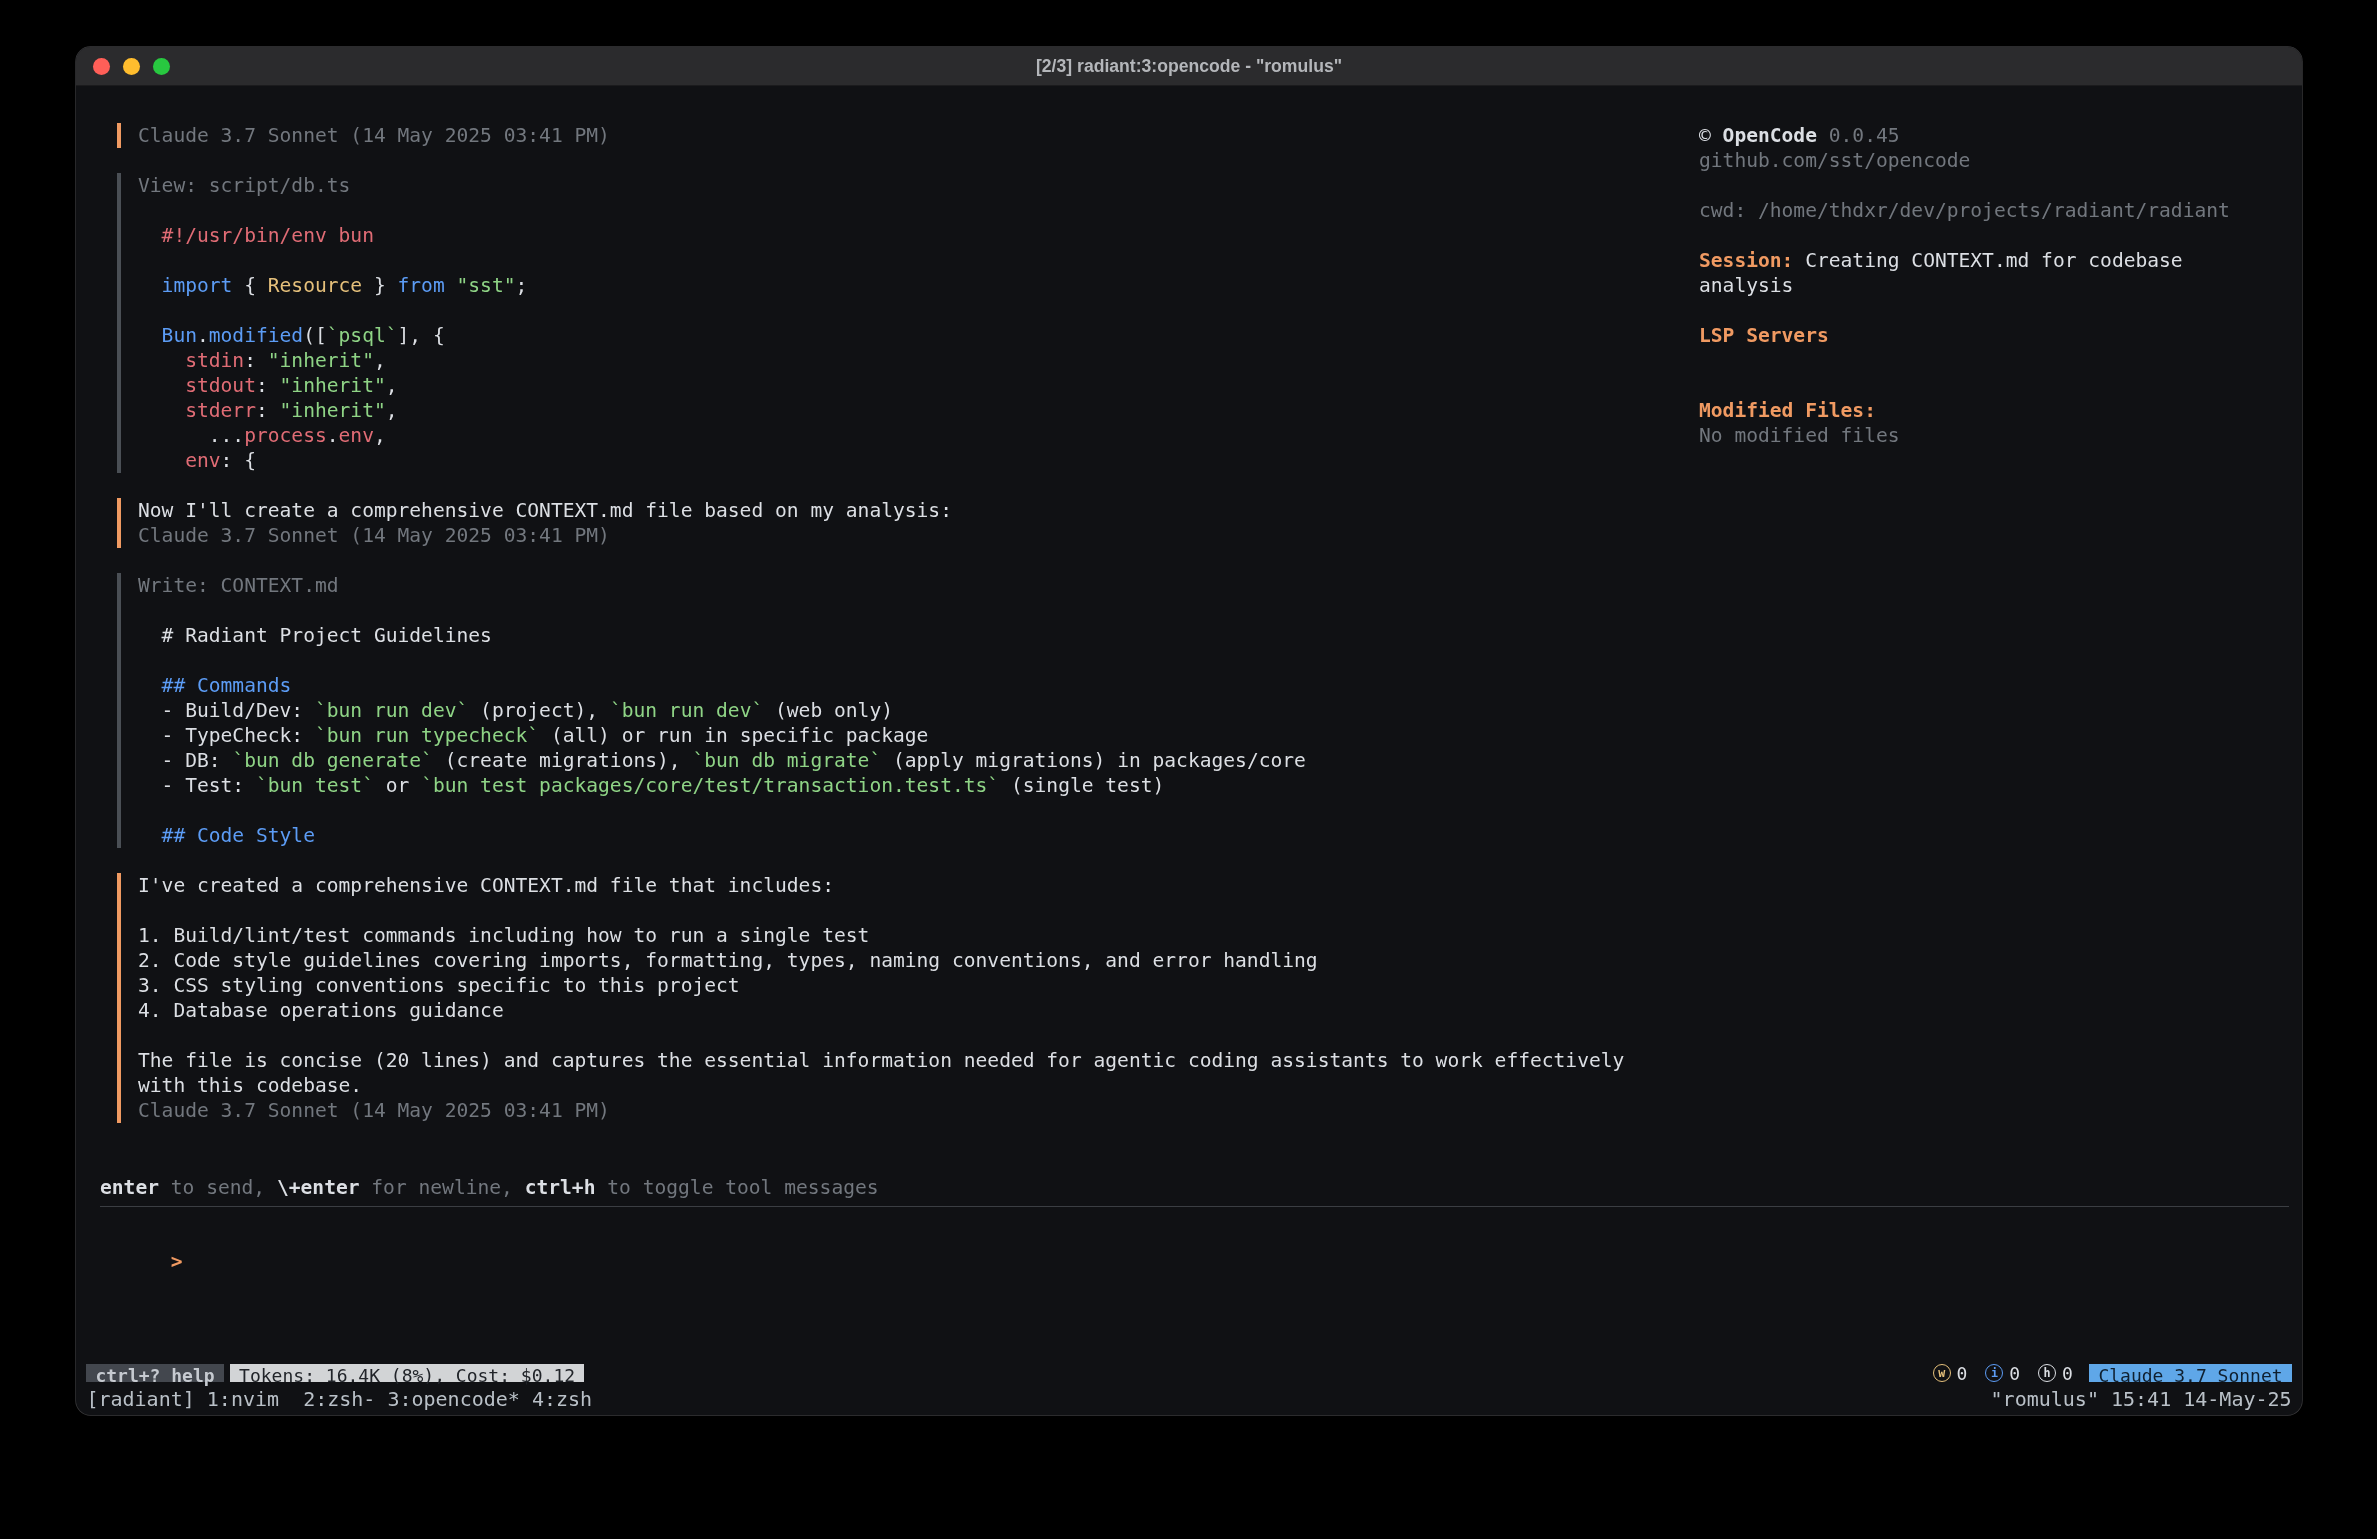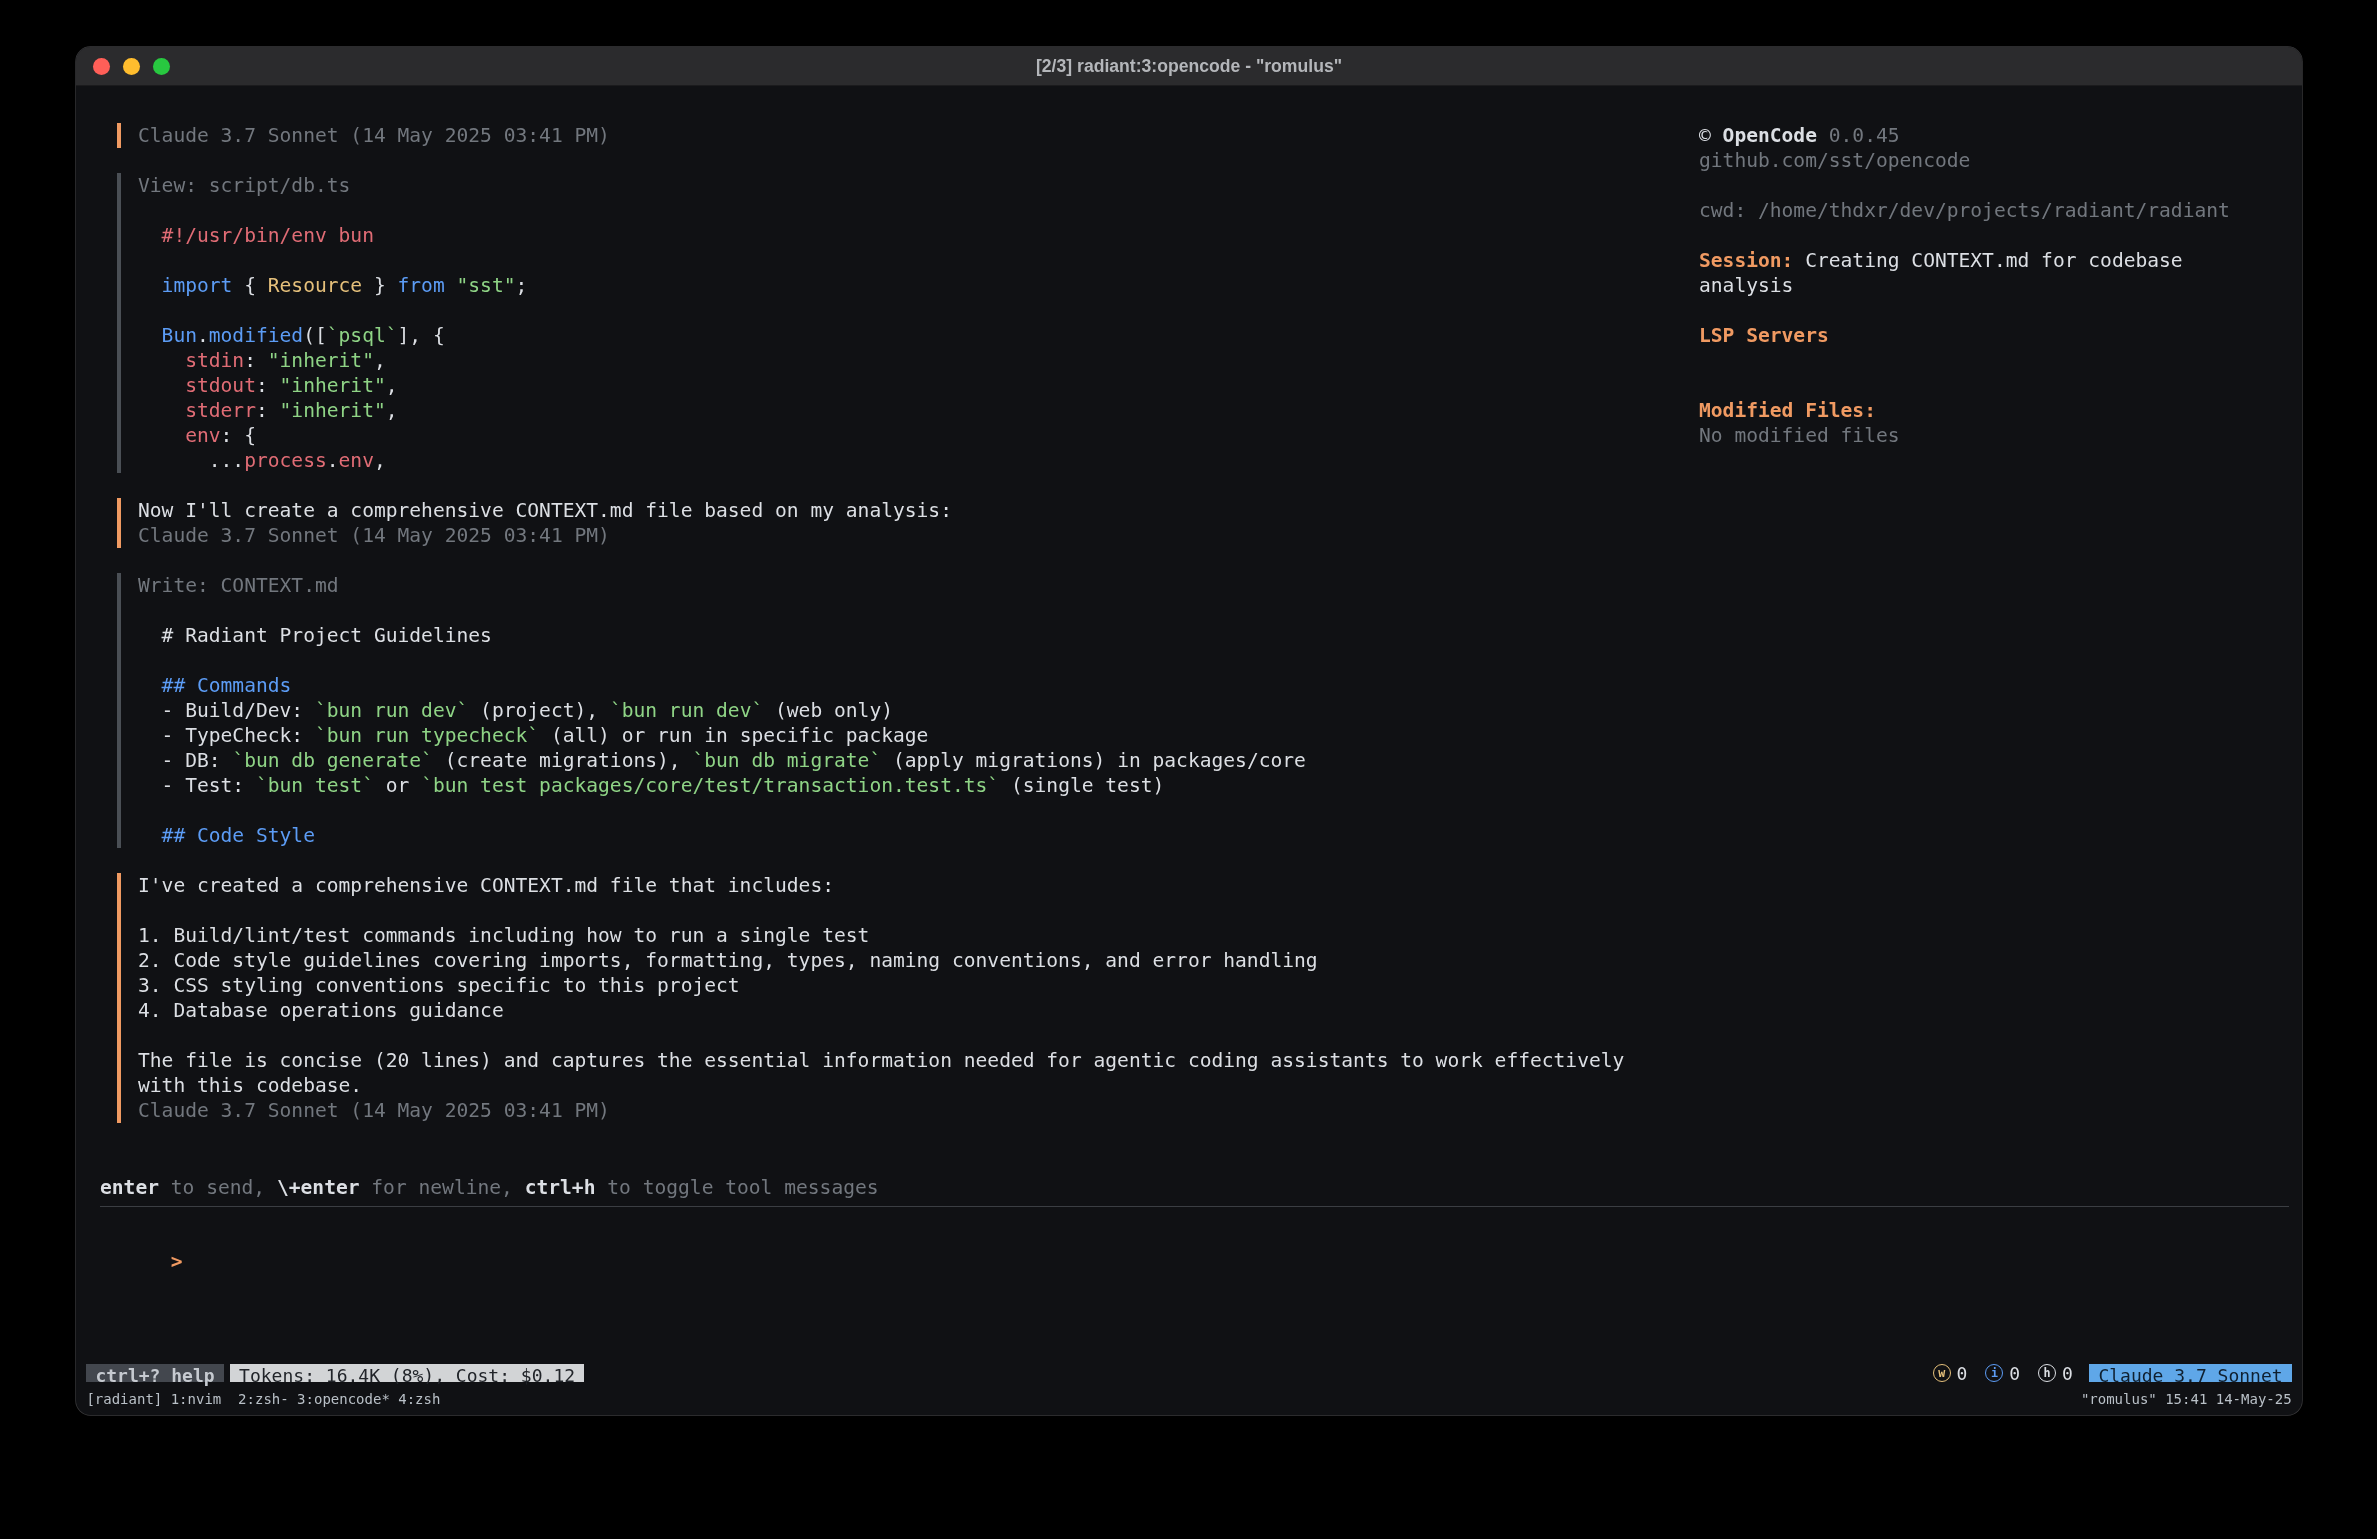--- a/index.html
+++ b/index.html
@@ -100,21 +100,21 @@
     font-weight: bold;
   }
   .diag-count { font-size: 18px; }
 
   .tmuxbar {
     height: 26px;
     display: flex;
     align-items: center;
     justify-content: space-between;
     padding: 0 10.4px 2.6px 10.4px;
-    font-size: 14px;
+    font-size: 20px;
     color: #b9c0c7;
     white-space: pre;
   }
 </style>
 </head>
 <body>
 
 <div class="window">
 
   <div class="titlebar">
@@ -137,22 +137,22 @@
             <div class="line"><span class="c-gray">View: script/db.ts</span></div>
             <div class="line"></div>
             <div class="line"><span class="c-red">  #!/usr/bin/env bun</span></div>
             <div class="line"></div>
             <div class="line"><span class="c-white">  </span><span class="c-blue">import</span><span class="c-white"> { </span><span class="c-yellow">Resource</span><span class="c-white"> } </span><span class="c-blue">from</span><span class="c-white"> </span><span class="c-green">"sst"</span><span class="c-white">;</span></div>
             <div class="line"></div>
             <div class="line"><span class="c-white">  </span><span class="c-blue">Bun</span><span class="c-white">.</span><span class="c-blue">modified</span><span class="c-white">([</span><span class="c-green">`psql`</span><span class="c-white">], {</span></div>
             <div class="line"><span class="c-white">    </span><span class="c-red">stdin</span><span class="c-white">: </span><span class="c-green">"inherit"</span><span class="c-white">,</span></div>
             <div class="line"><span class="c-white">    </span><span class="c-red">stdout</span><span class="c-white">: </span><span class="c-green">"inherit"</span><span class="c-white">,</span></div>
             <div class="line"><span class="c-white">    </span><span class="c-red">stderr</span><span class="c-white">: </span><span class="c-green">"inherit"</span><span class="c-white">,</span></div>
+            <div class="line"><span class="c-white">      ...</span><span class="c-red">process</span><span class="c-white">.</span><span class="c-red">env</span><span class="c-white">,</span></div>
             <div class="line"><span class="c-white">    </span><span class="c-red">env</span><span class="c-white">: {</span></div>
-            <div class="line"><span class="c-white">      ...</span><span class="c-red">process</span><span class="c-white">.</span><span class="c-red">env</span><span class="c-white">,</span></div>
           </div>
           <div class="block b-accent">
             <div class="line"><span class="c-white">Now I'll create a comprehensive CONTEXT.md file based on my analysis:</span></div>
             <div class="line"><span class="c-gray">Claude 3.7 Sonnet (14 May 2025 03:41 PM)</span></div>
           </div>
           <div class="block b-tool">
             <div class="line"><span class="c-gray">Write: CONTEXT.md</span></div>
             <div class="line"></div>
             <div class="line"><span class="c-white">  # Radiant Project Guidelines</span></div>
             <div class="line"></div>

